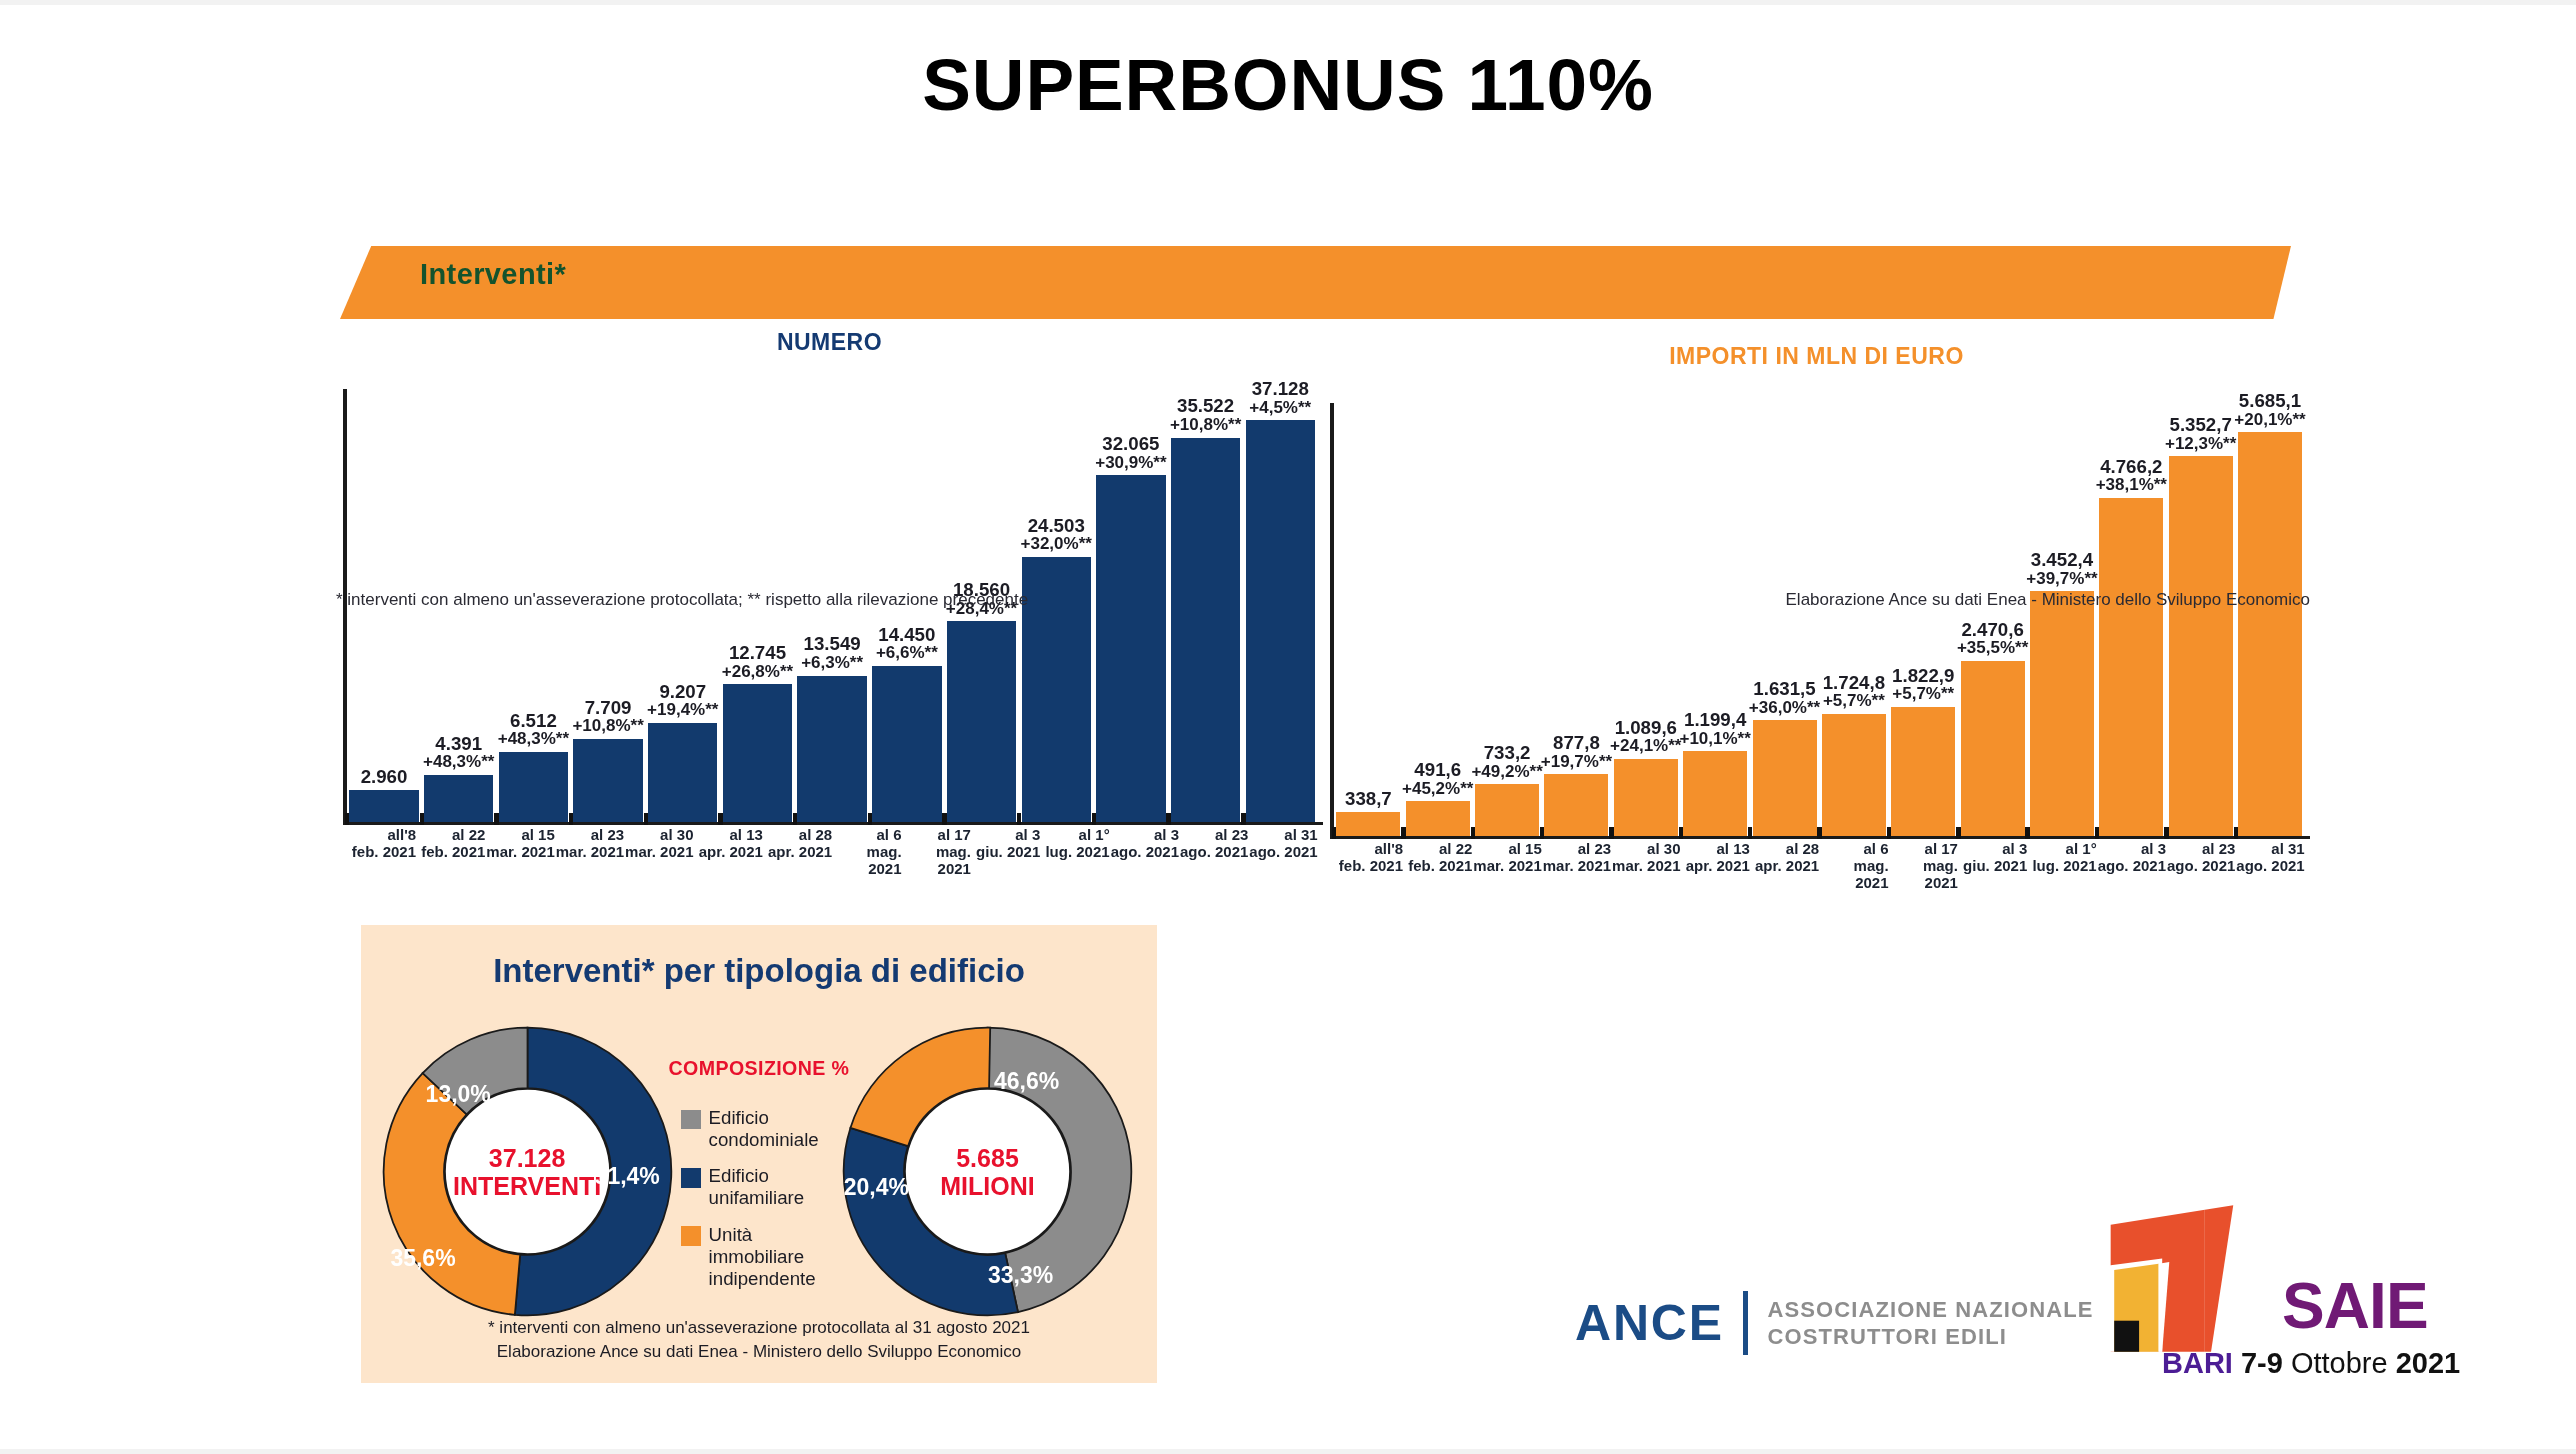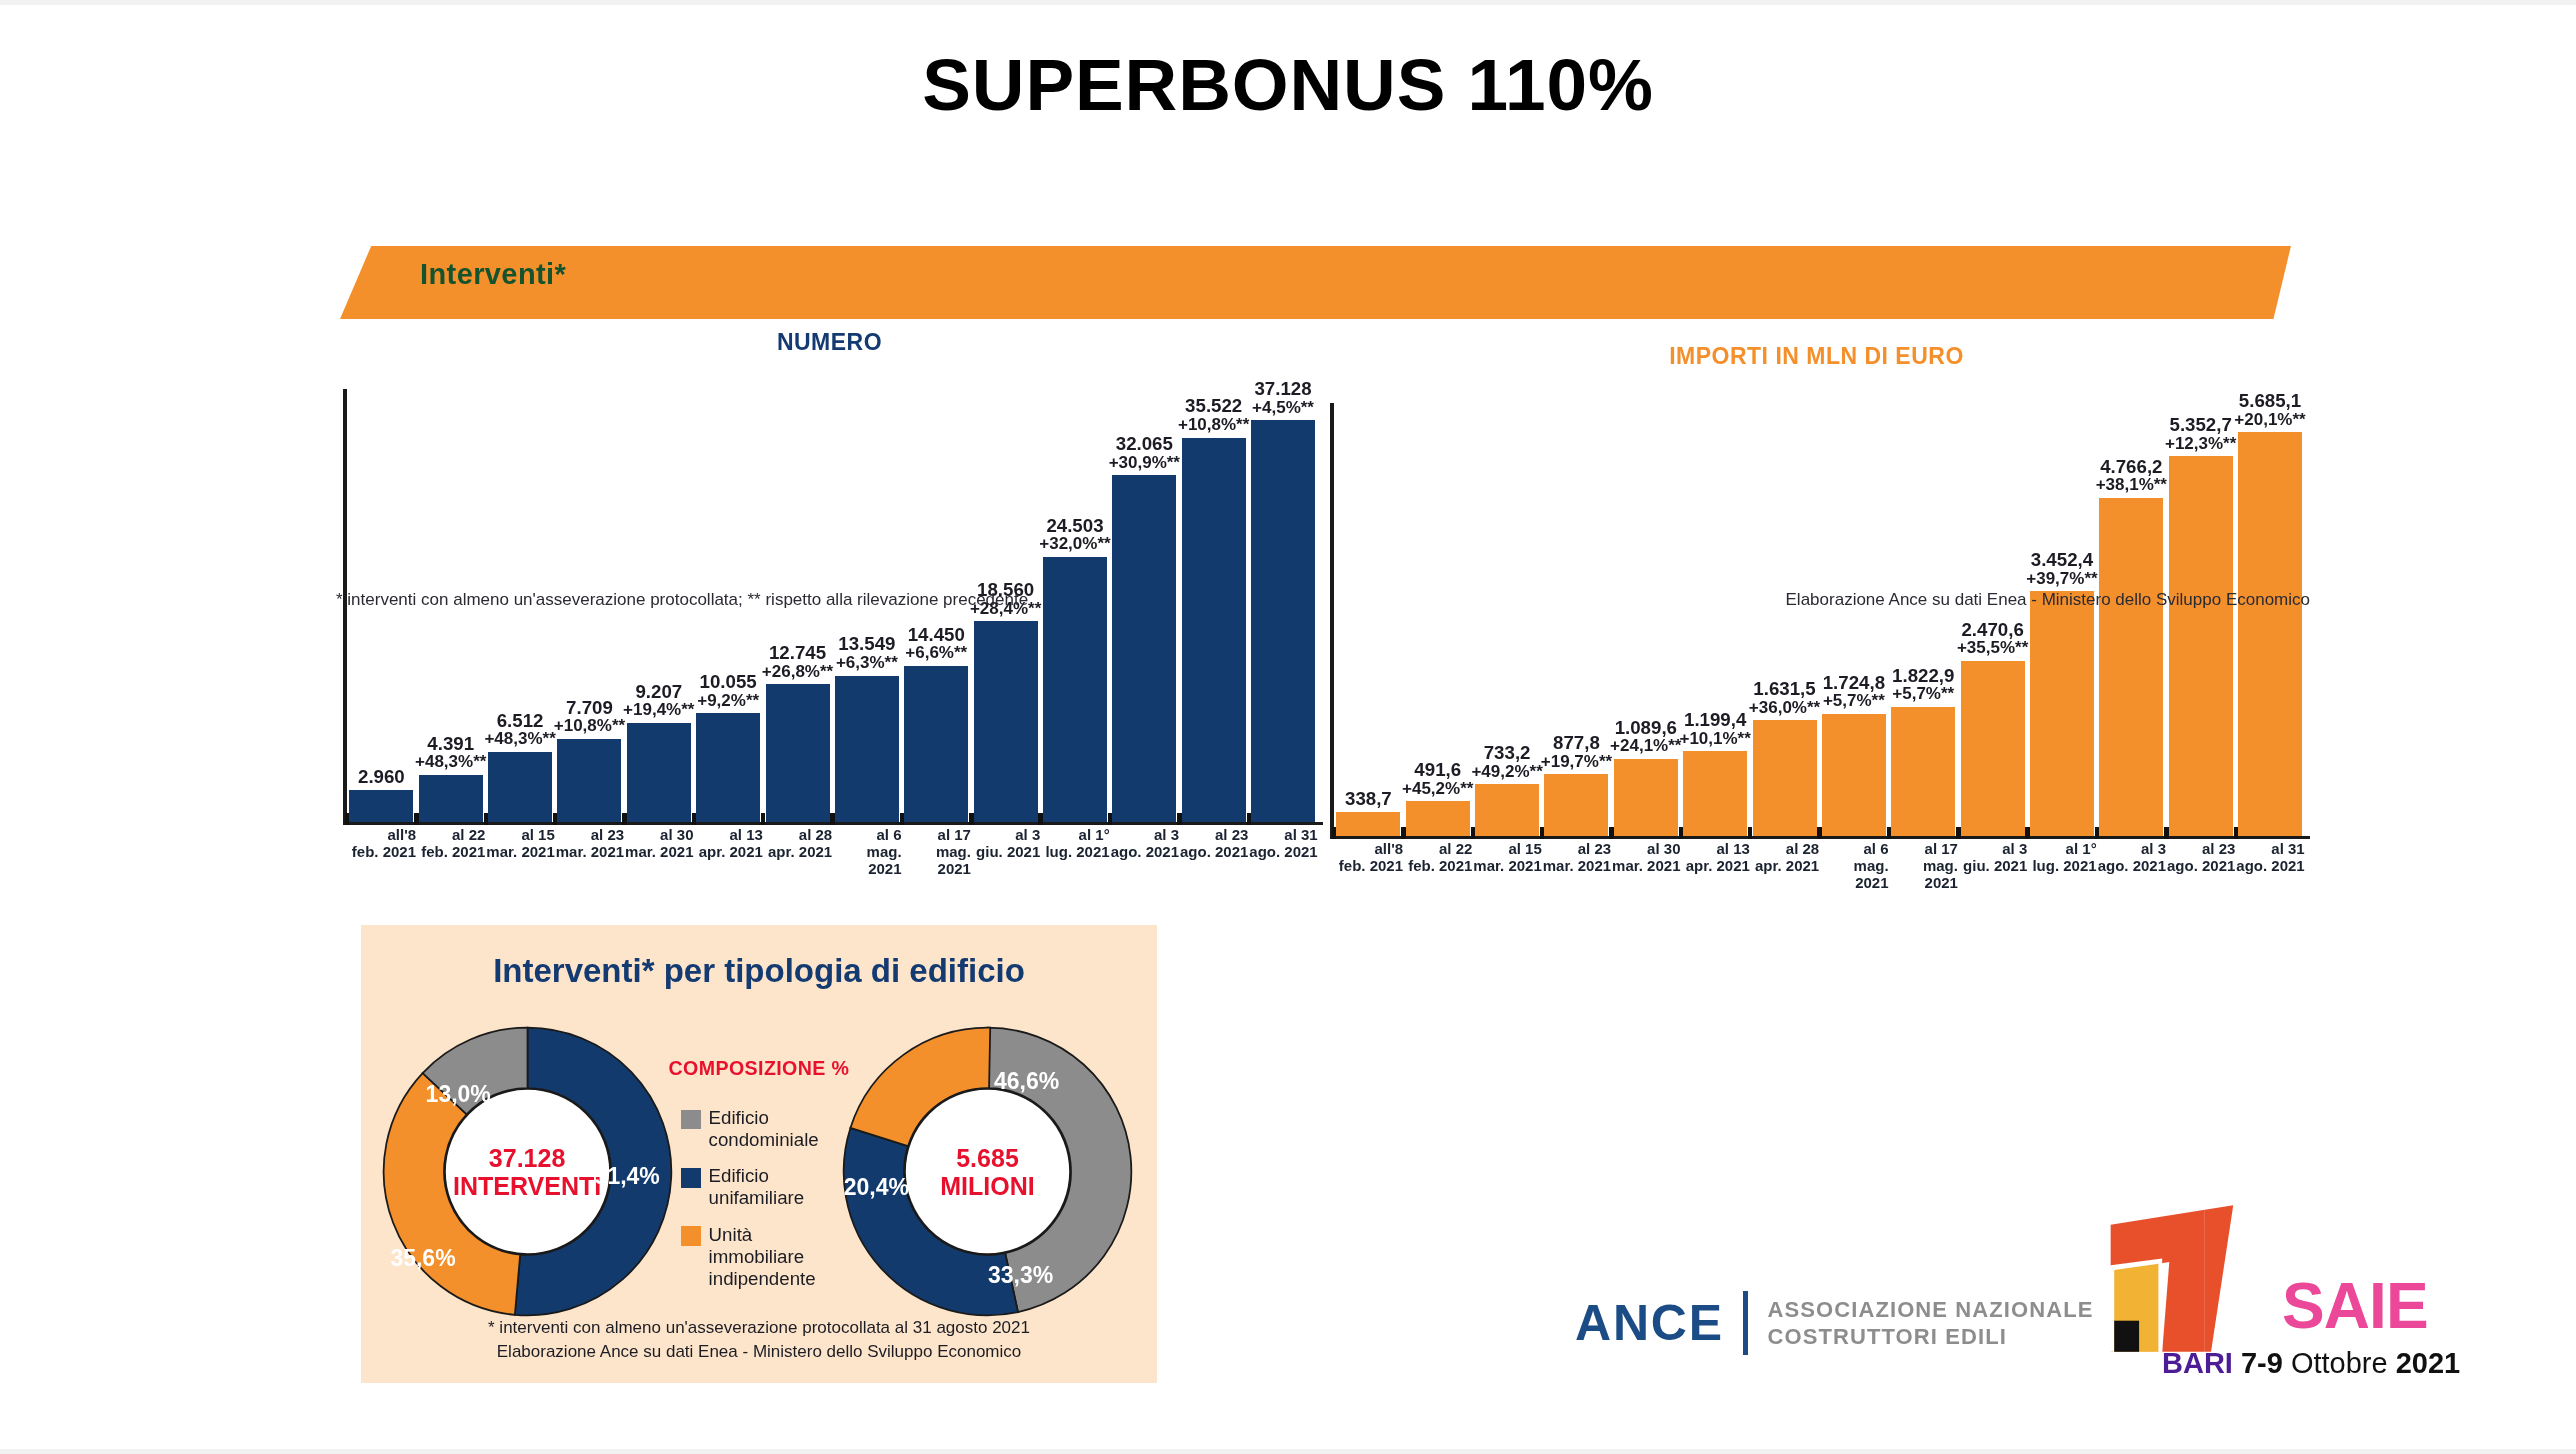--- a/index.html
+++ b/index.html
@@ -129,21 +129,21 @@
 
   
   #ance-logo{position:absolute;left:1575px;top:1291px;display:flex;align-items:center;}
   #ance-word{font-size:50px;font-weight:bold;color:#1B4C86;letter-spacing:1.8px;}
   #ance-divider{width:4.4px;height:64px;background:#1B4C86;margin:0 19.6px;}
   #ance-sub{font-size:22px;font-weight:bold;color:#8d8d8d;line-height:1.25;letter-spacing:1.1px;}
   #ance-sub span{display:block;}
 
   #saie-logo{position:absolute;left:2100px;top:1205px;width:356px;height:187px;}
   #saie-mark{position:absolute;left:0;top:0;width:191px;height:147px;}
-  #saie-word{position:absolute;left:182px;top:64px;font-size:64px;font-weight:bold;color:#ec4899;letter-spacing:-0.9px;}
+  #saie-word{position:absolute;left:182px;top:64px;font-size:64px;font-weight:bold;color:#701a75;letter-spacing:-0.9px;}
   #saie-sub{position:absolute;left:18px;top:142px;font-size:29px;font-weight:bold;white-space:nowrap;}
   #saie-bari{color:#4c1d95;margin-left:44px;}
   #saie-dates{color:#111;}
   #saie-month{color:#111;font-weight:normal;}
   #saie-year{color:#111;font-weight:bold;}
 </style>
 </head>
 <body>
 
 <div class="edge-top"></div>
@@ -191,28 +191,20 @@
           </div>
           <div class="bar-rect" style="height: 19.2725%;"></div>
           <div class="tick"></div>
         </div>
         <div class="bar-slot">
           <div class="bar-labels" style="bottom: calc(23.0175% + 3.6px);">
             <span class="bar-val">9.207</span>
             <span class="bar-delta">+19,4%**</span>
           </div>
           <div class="bar-rect" style="height: 23.0175%;"></div>
-          <div class="tick"></div>
-        </div>
-        <div class="bar-slot">
-          <div class="bar-labels" style="bottom: calc(25.1375% + 3.6px);">
-            <span class="bar-val">10.055</span>
-            <span class="bar-delta">+9,2%**</span>
-          </div>
-          <div class="bar-rect" style="height: 25.1375%;"></div>
           <div class="tick"></div>
         </div>
         <div class="bar-slot">
           <div class="bar-labels" style="bottom: calc(31.8625% + 3.6px);">
             <span class="bar-val">12.745</span>
             <span class="bar-delta">+26,8%**</span>
           </div>
           <div class="bar-rect" style="height: 31.8625%;"></div>
           <div class="tick"></div>
         </div>

